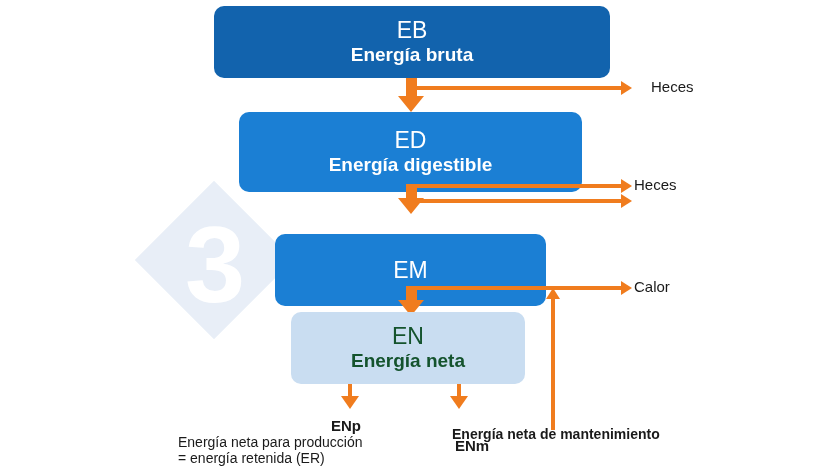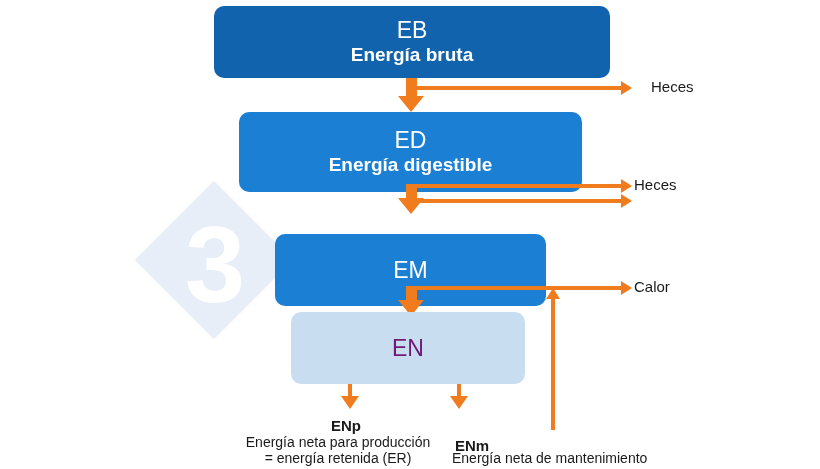--- a/index.html
+++ b/index.html
@@ -73,21 +73,21 @@
   .box .name {
     font-size: 19px;
     font-weight: bold;
     line-height: 1.2;
   }
 
   #box-eb { left: 214px; top: 6px;   width: 396px; height: 72px; background: #1263ad; }
   #box-ed { left: 239px; top: 112px; width: 343px; height: 80px; background: #1b7fd4; }
   #box-em { left: 275px; top: 214px; width: 271px; height: 72px; background: #1b7fd4; margin-top: 20px; }
   #box-en { left: 291px; top: 312px; width: 234px; height: 72px; background: #c9ddf1; }
-  #box-en .code, #box-en .name { color: #701a75; }
+  #box-en .code, #box-en .name { color: #14532d; }
 
   
   .arrow-down {
     position: absolute;
     width: 0; height: 0;
     border-left: 13px solid transparent;
     border-right: 13px solid transparent;
     border-top: 16px solid #f07c1e;
   }
   .vline {
@@ -143,21 +143,21 @@
     color: #1a1a1a;
     white-space: nowrap;
   }
   .bottom-text {
     position: absolute;
     font-size: 14px;
     color: #1a1a1a;
     white-space: nowrap;
     line-height: 1.25;
   }
-  .center-text { text-align: center; }
+  .center-text { text-align: left; }
 </style>
 </head>
 <body>
 
 <div id="stage">
 
   <div class="watermark">
     <div class="wm-square"></div>
     <div class="wm-digit">3</div>
   </div>
@@ -198,28 +198,29 @@
 
   <div class="hline" style="left:411px; top:286px; width:212px;"></div>
   <div class="arrow-right" style="left:621px; top:281px;"></div>
   <div class="loss-label" style="left:634px; top:278px;">Calor</div>
 
   <div class="vline-thin" style="left:551px; top:298px; height:132px;"></div>
   <div class="arrow-up" style="left:546px; top:288px;"></div>
 
   <div class="box" id="box-en">
     <div class="code">EN</div>
+    <div class="name">Energía neta</div>
   </div>
 
   <div class="vline-thin" style="left:348px; top:384px; height:14px;"></div>
   <div class="arrow-down-sm" style="left:341px; top:396px;"></div>
 
   <div class="vline-thin" style="left:457px; top:384px; height:14px;"></div>
   <div class="arrow-down-sm" style="left:450px; top:396px;"></div>
 
   <div class="bottom-code" style="left:331px; top:417px;">ENp</div>
   <div class="bottom-text center-text" style="left:178px; top:434px; width:320px;">Energía neta para producción</div>
   <div class="bottom-text center-text" style="left:178px; top:450px; width:320px;">= energía retenida (ER)</div>
 
   <div class="bottom-code" style="left:455px; top:417px;margin-top:20px;">ENm</div>
-  <div class="bottom-text" style="left:452px; top:450px;">Energía neta de mantenimiento</div>
+  <div class="bottom-text" style="left:452px; top:426px;font-weight:bold;">Energía neta de mantenimiento</div>
 
 </div>
 
 </body></html>

